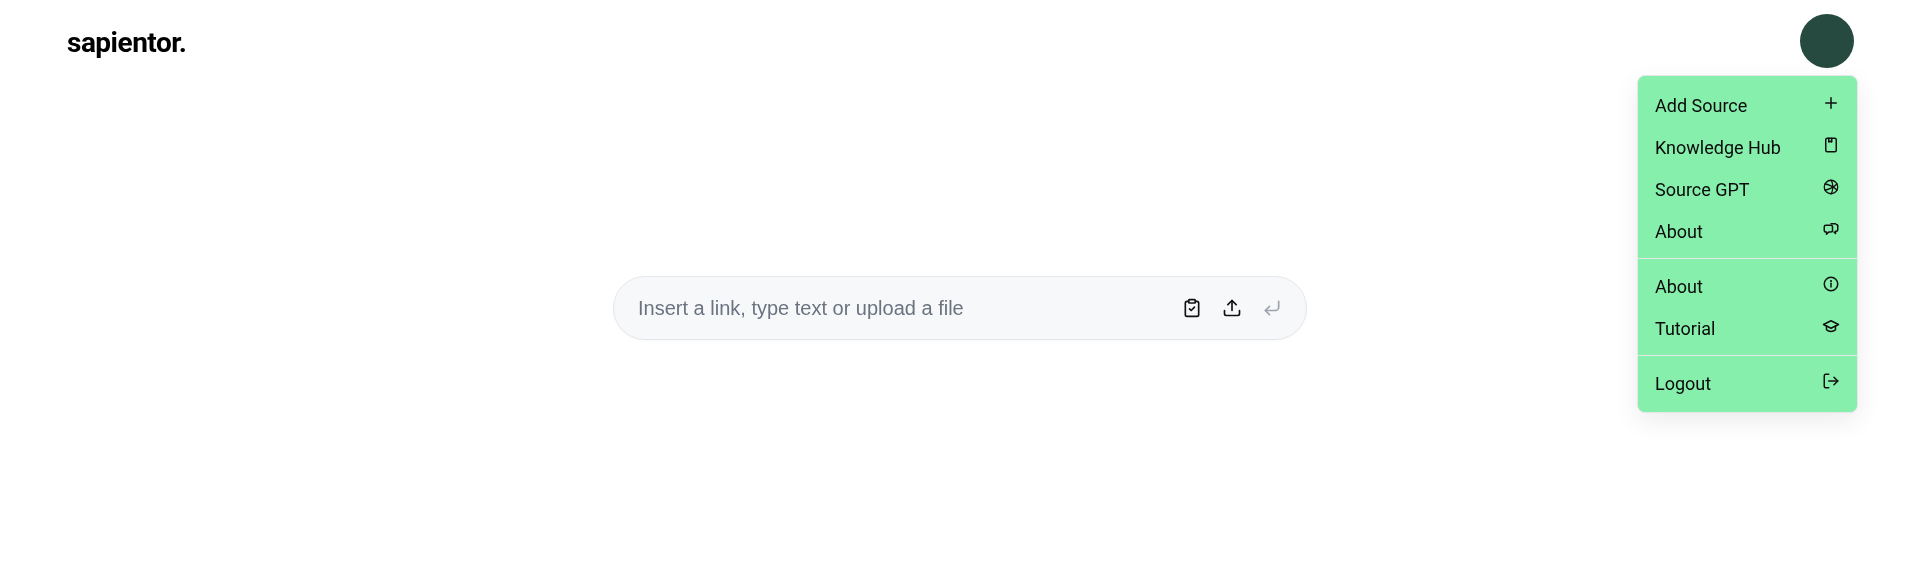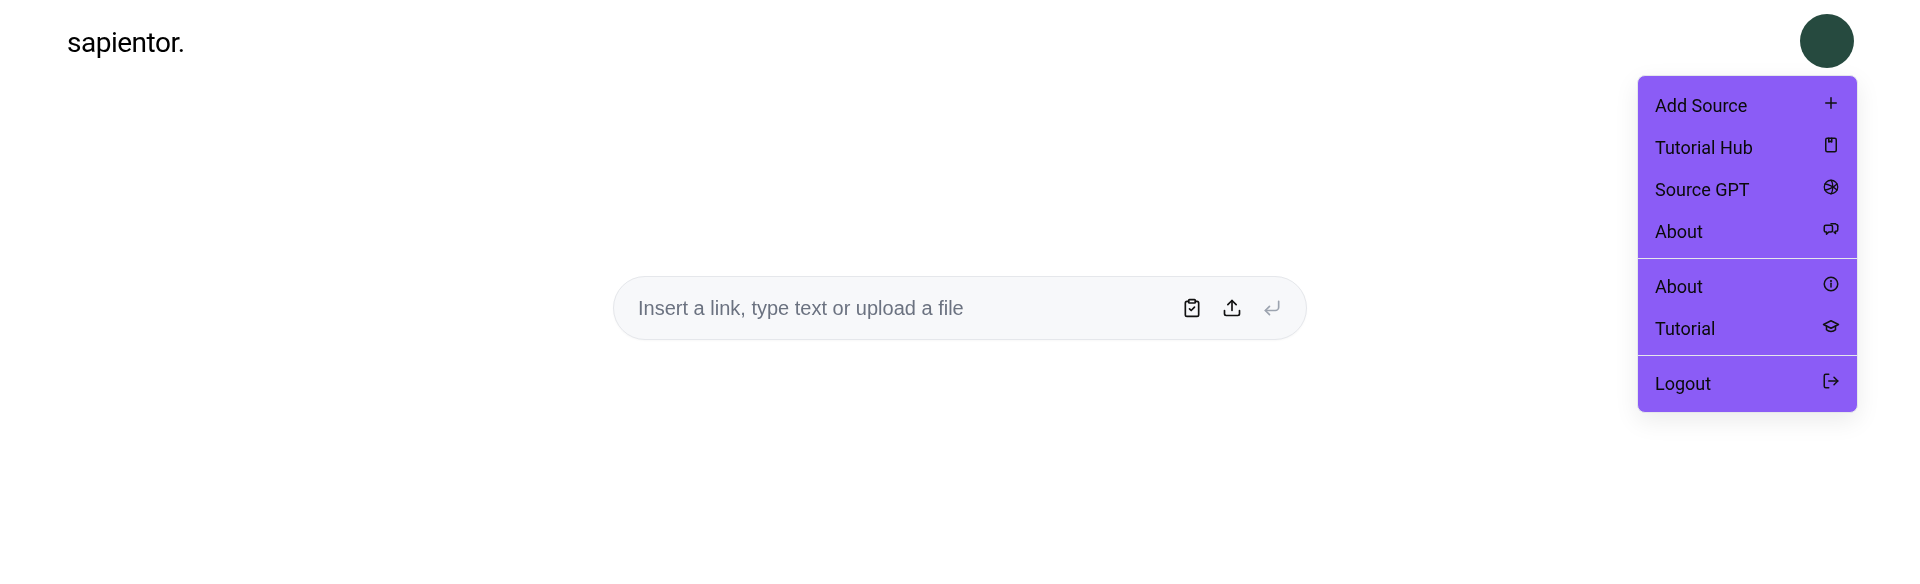--- a/index.html
+++ b/index.html
@@ -11,21 +11,21 @@
       color: #0a0a0a;
       position: relative;
       overflow: hidden;
     }
 
     .brand {
       position: absolute;
       top: 26px;
       left: 67px;
       font-size: 28px;
-      font-weight: 400;
+      font-weight: 700;
       letter-spacing: -0.5px;
       color: #000;
     }
 
     .avatar {
       position: absolute;
       top: 14px;
       right: 66px;
       width: 54px;
       height: 54px;
@@ -65,21 +65,21 @@
       gap: 20px;
       margin-left: 12px;
     }
     .input-icons svg { display: block; }
 
     .menu {
       position: absolute;
       top: 75px;
       right: 62px;
       width: 221px;
-      background: #8b5cf6;
+      background: #86efac;
       border: 1px solid #e5e7eb;
       border-radius: 8px;
       box-shadow: 0 8px 24px rgba(0,0,0,0.08);
       padding: 8px 0;
     }
     .menu-item {
       display: flex;
       align-items: center;
       justify-content: space-between;
       padding: 10px 17px;
@@ -133,21 +133,21 @@
     <span>Add Source</span>
     <span>
       <svg width="18" height="18" viewBox="0 0 24 24" fill="none" stroke="#111" stroke-width="2" stroke-linecap="round" stroke-linejoin="round">
         <line x1="12" y1="5" x2="12" y2="19"></line>
         <line x1="5" y1="12" x2="19" y2="12"></line>
       </svg>
     </span>
   </div>
 
   <div class="menu-item">
-    <span>Tutorial Hub</span>
+    <span>Knowledge Hub</span>
     <span>
       <svg width="18" height="18" viewBox="0 0 24 24" fill="none" stroke="#111" stroke-width="2" stroke-linecap="round" stroke-linejoin="round">
         <rect x="5" y="3" width="14" height="18" rx="2"></rect>
         <path d="M9 3v5l2-1 2 1V3"></path>
       </svg>
     </span>
   </div>
 
   <div class="menu-item">
     <span>Source GPT</span>

